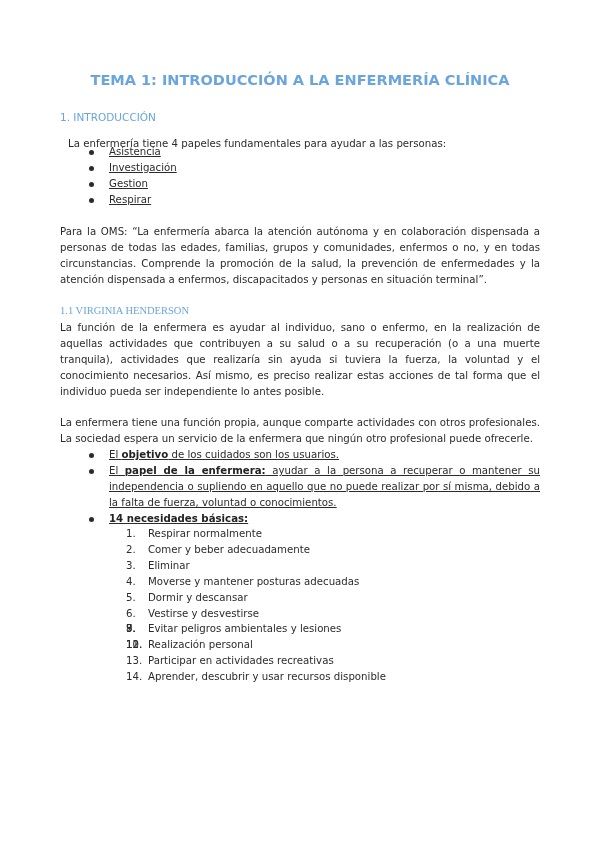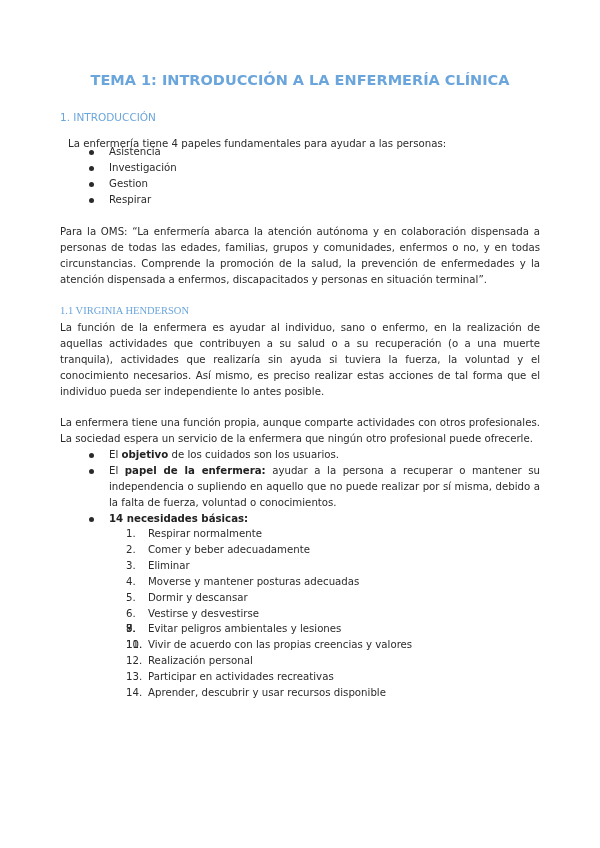--- a/index.html
+++ b/index.html
@@ -57,20 +57,21 @@
       text-align: justify;
     }
     .p.left { text-align: left; }
     ul.bul {
       position: absolute;
       left: 0;
       margin: 0;
       padding: 0;
       list-style: none;
       width: 480px;
+      text-decoration: underline;
     }
     ul.bul li {
       position: relative;
       padding-left: 49px;
       font-size: 10.2px;
       line-height: 15.9px;
       text-align: justify;
     }
     ul.bul li .dot {
       position: absolute;
@@ -144,19 +145,19 @@
     <li><span class="n">1.</span><span class="t">Respirar normalmente</span></li>
     <li><span class="n">2.</span><span class="t">Comer y beber adecuadamente</span></li>
     <li><span class="n">3.</span><span class="t">Eliminar</span></li>
     <li><span class="n">4.</span><span class="t">Moverse y mantener posturas adecuadas</span></li>
     <li><span class="n">5.</span><span class="t">Dormir y descansar</span></li>
     <li><span class="n">6.</span><span class="t">Vestirse y desvestirse</span></li>
     <li><span class="n">7.</span></li>
     <li><span class="n">8.</span></li>
     <li><span class="n">9.</span><span class="t">Evitar peligros ambientales y lesiones</span></li>
     <li><span class="n">10.</span></li>
-    <li><span class="n">11.</span><span class="t">Vivir de acuerdo con las propias creencias y valores</span></li>
+    <li><span class="n">11.</span></li>
     <li><span class="n">12.</span><span class="t">Realización personal</span></li>
     <li><span class="n">13.</span><span class="t">Participar en actividades recreativas</span></li>
     <li><span class="n">14.</span><span class="t">Aprender, descubrir y usar recursos disponible</span></li>
   </ol>
 
 </div>
 
 </body></html>

